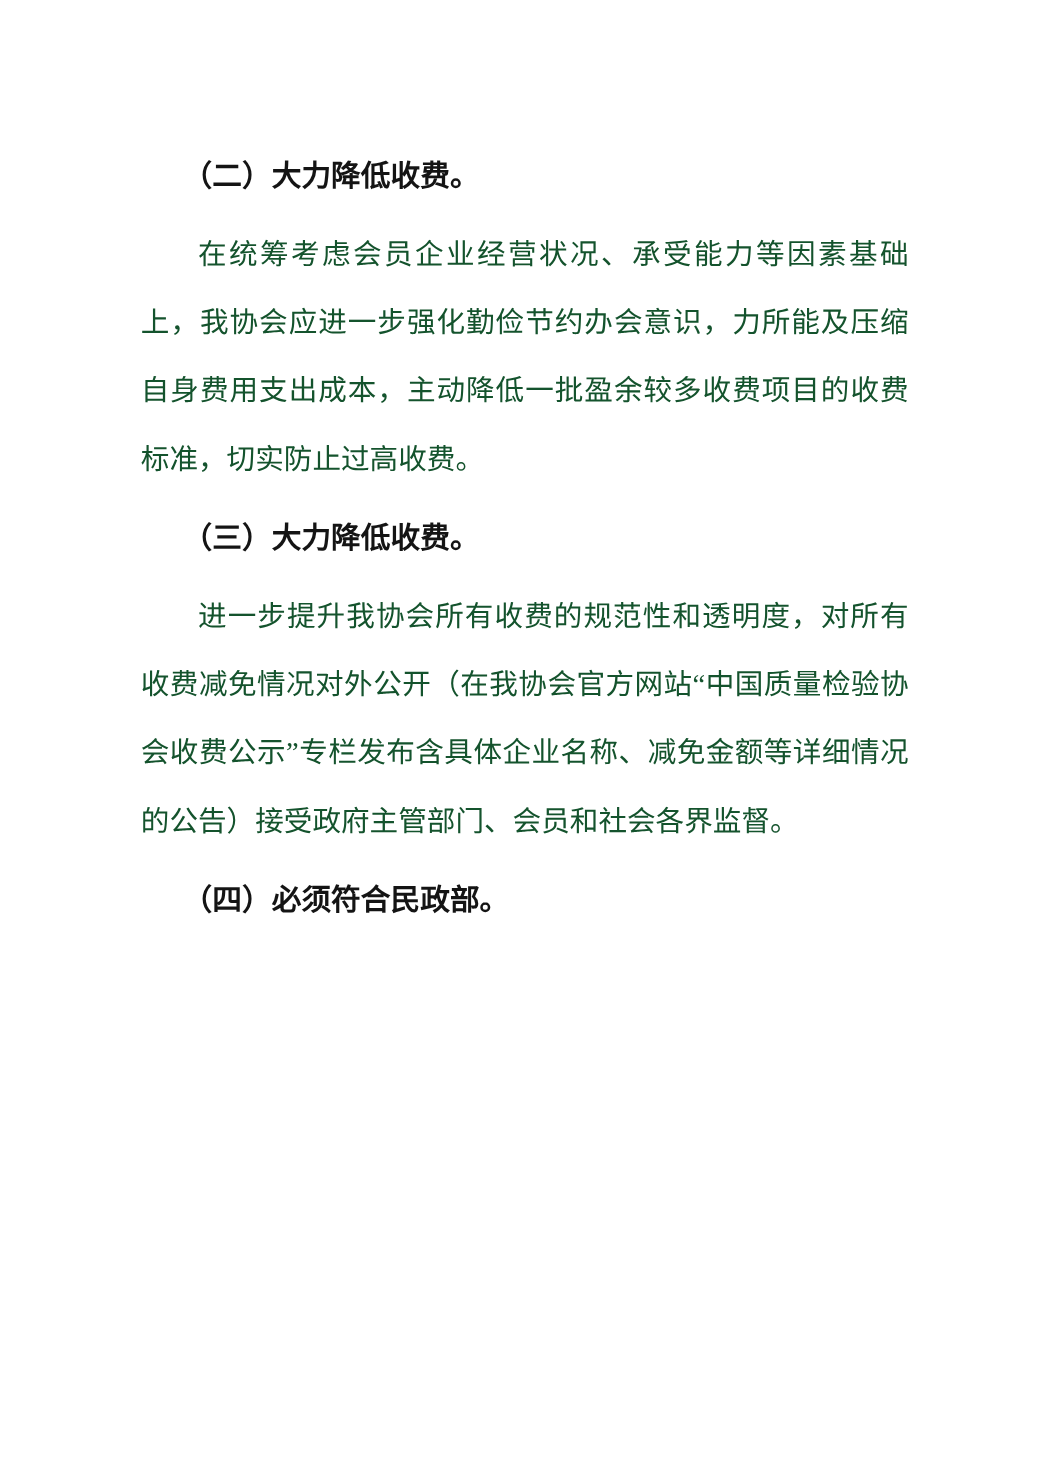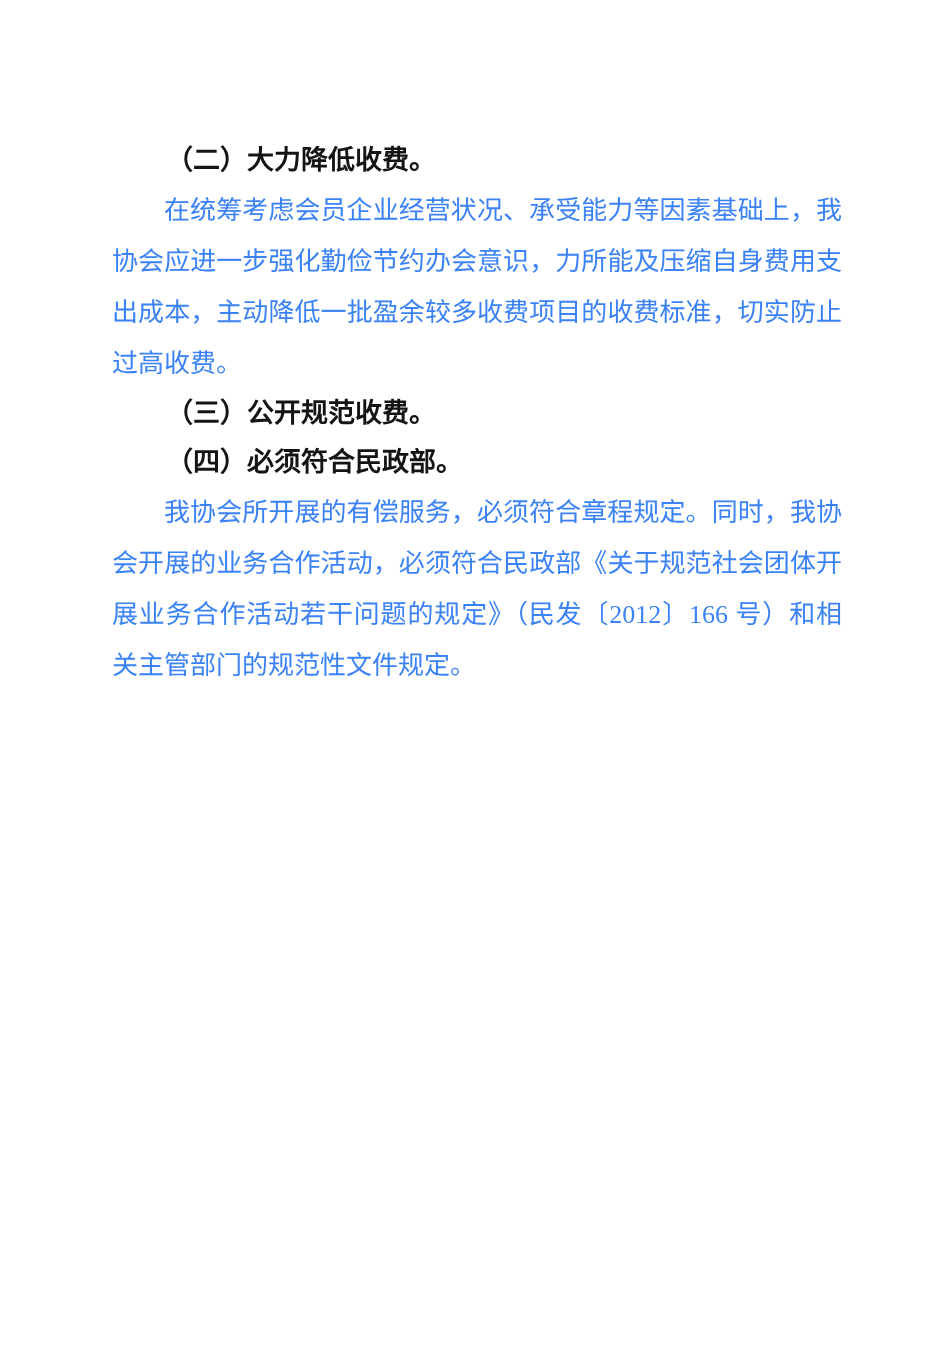--- a/index.html
+++ b/index.html
@@ -17,26 +17,26 @@
   }
   .content {
     position: absolute;
     left: 112px;
     top: 136px;
     width: 730px;
   }
   .para {
     font-family: "Liberation Serif", "DejaVu Serif", serif;
     font-size: 26px;
-    line-height: 51px;
-    color: #3b82f6;
+    line-height: 62px;
+    color: #14532d;
     text-align: justify;
     text-justify: inter-ideograph;
     text-indent: 2em;
-    margin: 0;
+    margin: 16px;
     word-break: break-all;
   }
   .subheading {
     font-family: "Liberation Serif", "DejaVu Serif", serif;
     font-weight: bold;
     font-size: 27px;
     line-height: 49px;
     color: #141414;
     text-indent: 2em;
     margin: 0;
@@ -63,26 +63,26 @@
 </head>
 <body>
 
 <div class="page">
   <div class="content">
 
     <h3 class="subheading">（二）大力降低收费。</h3>
 
     <p class="para">在统筹考虑会员企业经营状况、承受能力等因素基础上，我协会应进一步强化勤俭节约办会意识，力所能及压缩自身费用支出成本，主动降低一批盈余较多收费项目的收费标准，切实防止过高收费。</p>
 
-    <h3 class="subheading">（三）公开规范收费。</h3>
+    <h3 class="subheading">（三）大力降低收费。</h3>
 
+    <p class="para">进一步提升我协会所有收费的规范性和透明度，对所有收费减免情况对外公开（在我协会官方网站“中国质量检验协会收费公示”专栏发布含具体企业名称、减免金额等详细情况的公告）接受政府主管部门、会员和社会各界监督。</p>
 
     <h3 class="subheading">（四）必须符合民政部。</h3>
 
-    <p class="para">我协会所开展的有偿服务，必须符合章程规定。同时，我协会开展的业务合作活动，必须符合民政部《关于规范社会团体开展业务合作活动若干问题的规定》（民发〔2012〕166 号）和相关主管部门的规范性文件规定。</p>
 
 
 
 
   </div>
 
   <div class="page-footer">— 6 —</div>
 </div>
 
 </body></html>

